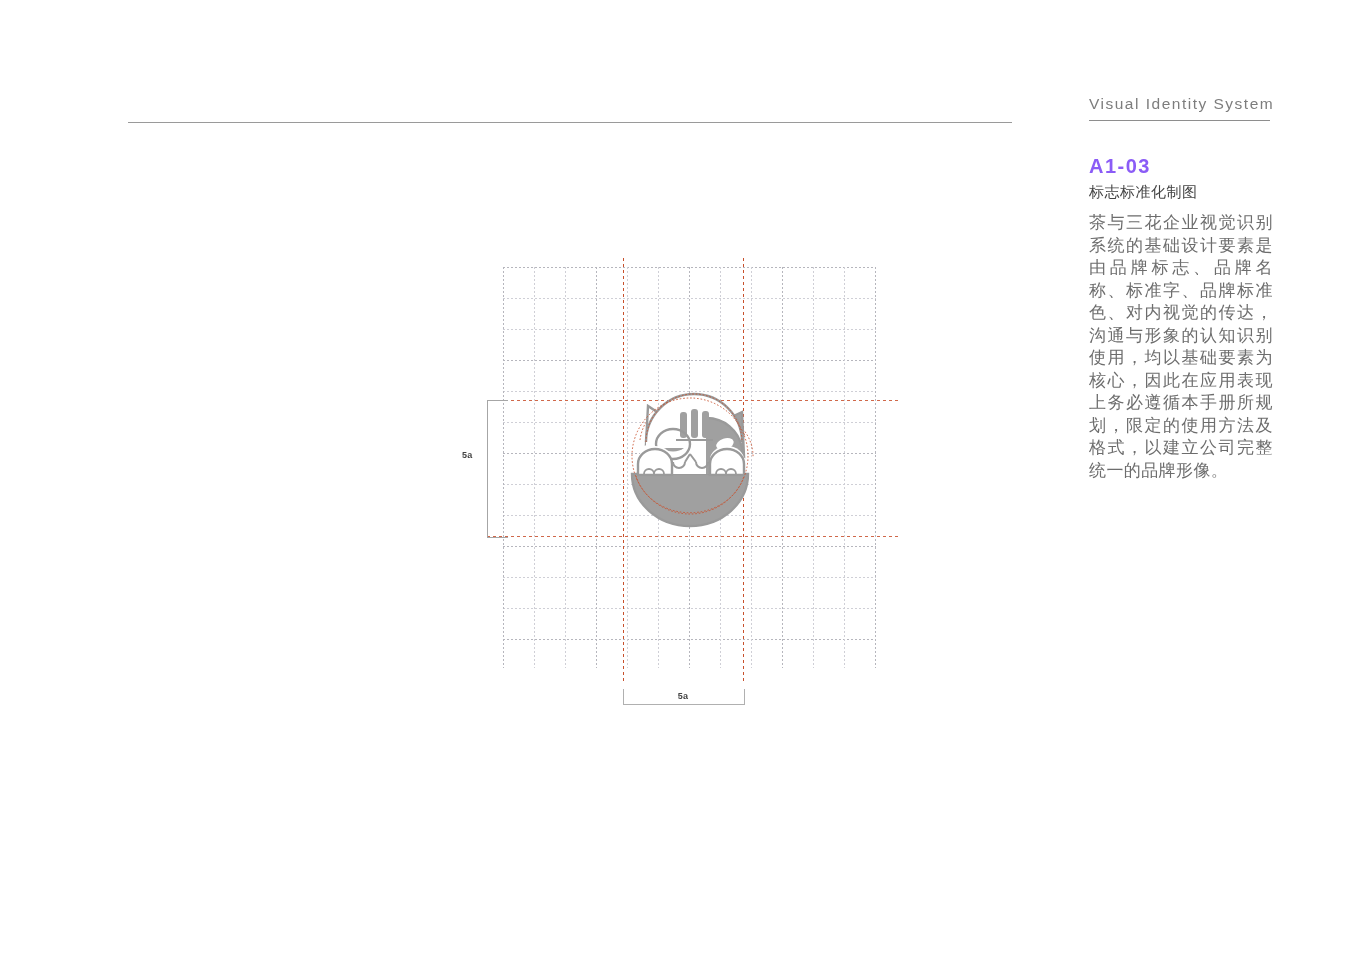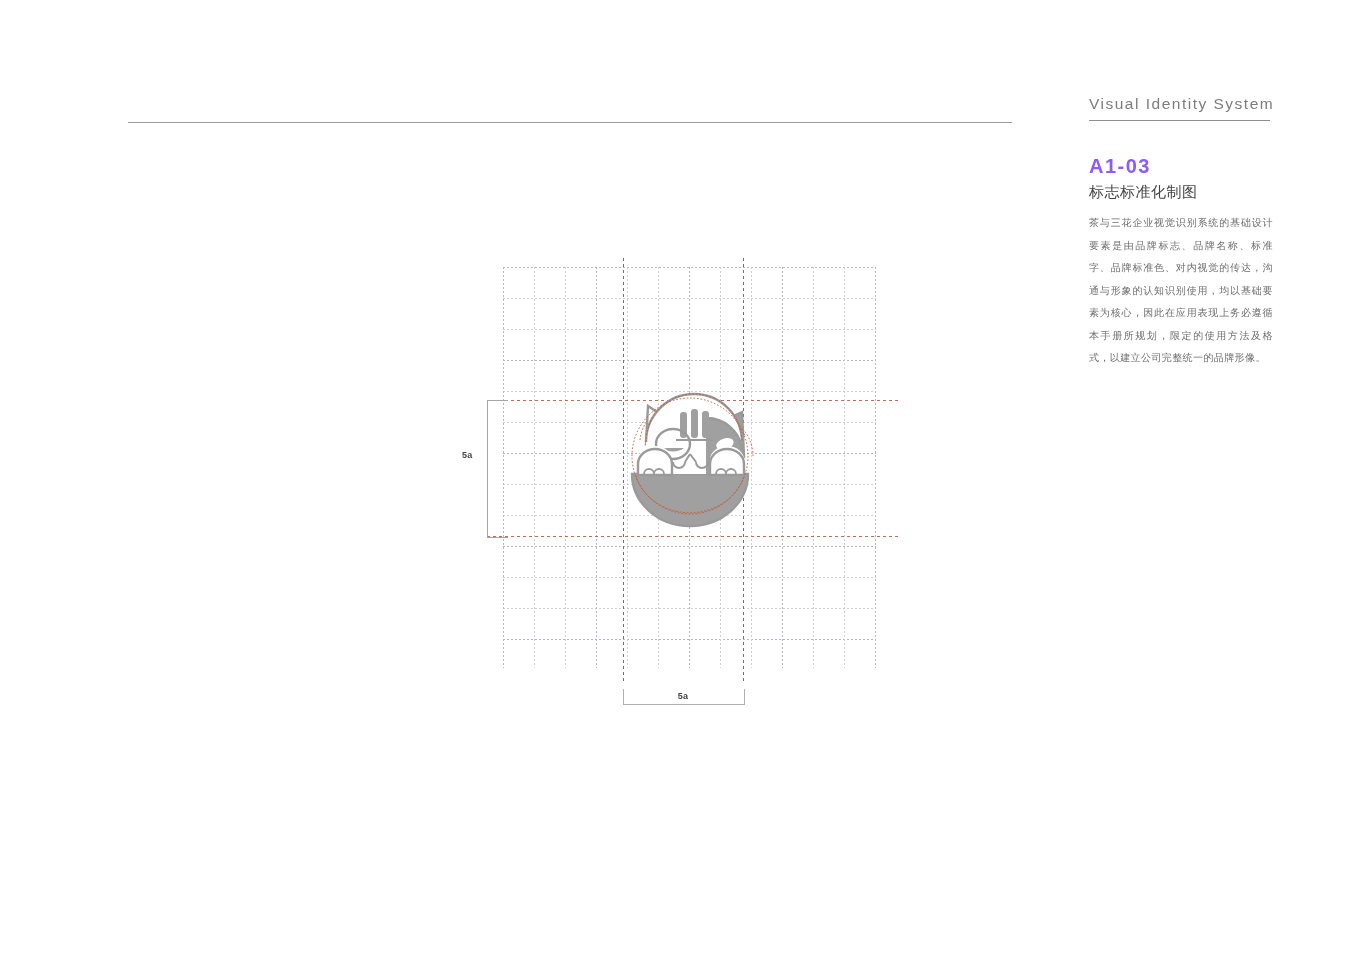--- a/index.html
+++ b/index.html
@@ -33,21 +33,21 @@
     font-size:20px;font-weight:700;letter-spacing:1.5px;
     color:#8b5cf6;white-space:nowrap;
   }
   .subtitle{
     position:absolute;left:1089px;top:183px;
     font-size:15px;color:#434343;letter-spacing:.5px;
     white-space:nowrap;
   }
   .body-copy{
     position:absolute;left:1089px;top:212px;width:184px;
-    font-size:10px;line-height:22.5px;color:#6d6d6d;
+    font-size:17px;line-height:22.5px;color:#6d6d6d;
     text-align:justify;text-justify:inter-ideograph;
     letter-spacing:.4px;
   }
 
   
   .grid-wrap{position:absolute;left:503px;top:267px;width:373px;height:401px;}
   
   .hline{
     position:absolute;left:0;width:373px;height:1px;
     background-image:linear-gradient(to right,#cfcfd6 0 2px, transparent 2px 4px);

